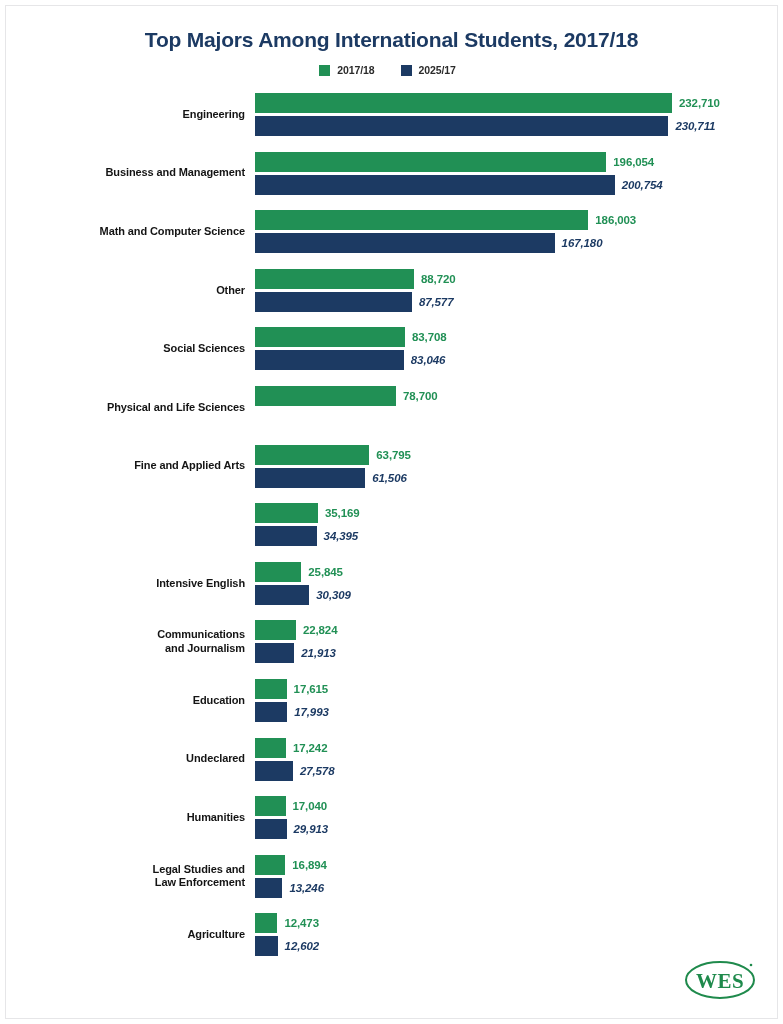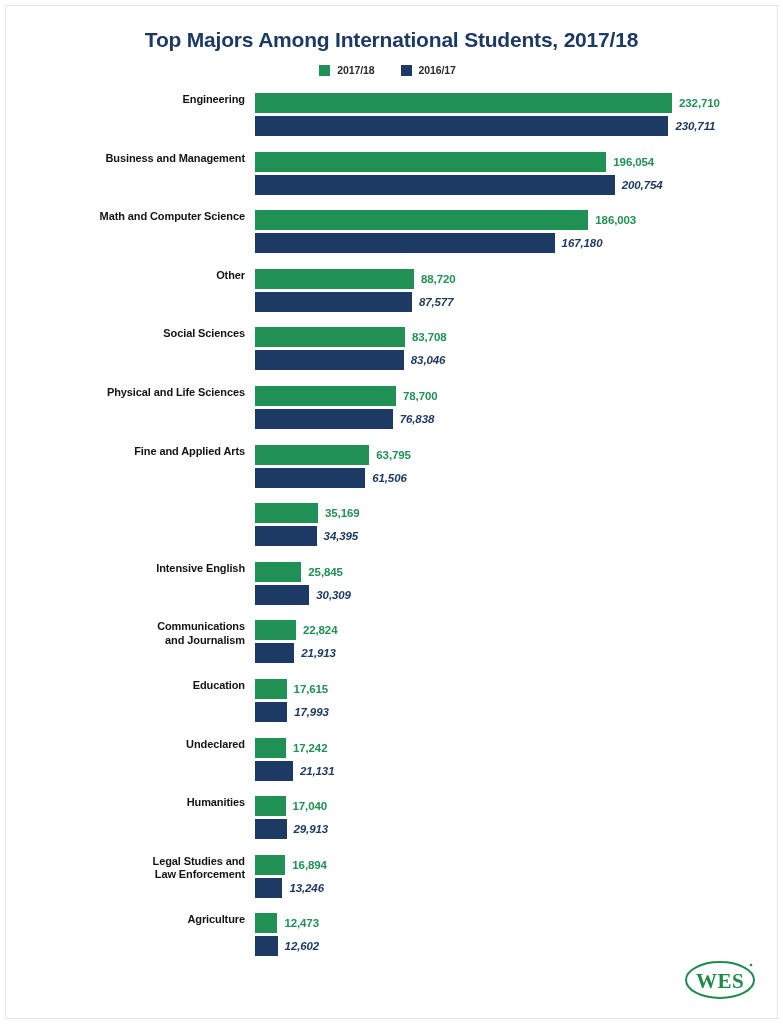--- a/index.html
+++ b/index.html
@@ -76,21 +76,21 @@
     height: 58.6px;
   }
   .row-label {
     position: absolute;
     right: 538px;
     top: 0;
     width: 230px;
     height: 43px;
     display: flex;
     flex-direction: column;
-    justify-content: flex-start;
+    justify-content: center;
     align-items: flex-end;
     text-align: right;
     font-size: 11px;
     font-weight: bold;
     color: #141414;
     line-height: 13.5px;
     letter-spacing: -0.1px;
   }
   .bars {
     position: absolute;
@@ -139,21 +139,21 @@
 
   <div id="chart-title">Top Majors Among International Students, 2017/18</div>
 
   <div id="legend">
     <div class="legend-item">
       <span class="legend-swatch" style="background:#219055"></span>
       <span class="legend-label">2017/18</span>
     </div>
     <div class="legend-item">
       <span class="legend-swatch" style="background:#1c3a63"></span>
-      <span class="legend-label">2016/17</span>
+      <span class="legend-label">2025/17</span>
     </div>
   </div>
 
   <div id="plot">
       <div class="row">
         <div class="row-label">
           <span>Engineering</span>
         </div>
         <div class="bars">
           <div class="bar-line">
@@ -228,24 +228,20 @@
       </div>
       <div class="row">
         <div class="row-label">
           <span>Physical and Life Sciences</span>
         </div>
         <div class="bars">
           <div class="bar-line">
             <div class="bar green" style="width: 141px;"></div>
             <span class="bar-value green">78,700</span>
           </div>
-          <div class="bar-line second">
-            <div class="bar navy" style="width: 137.7px;"></div>
-            <span class="bar-value navy">76,838</span>
-          </div>
         </div>
       </div>
       <div class="row">
         <div class="row-label">
           <span>Fine and Applied Arts</span>
         </div>
         <div class="bars">
           <div class="bar-line">
             <div class="bar green" style="width: 114.3px;"></div>
             <span class="bar-value green">63,795</span>
@@ -318,21 +314,21 @@
         <div class="row-label">
           <span>Undeclared</span>
         </div>
         <div class="bars">
           <div class="bar-line">
             <div class="bar green" style="width: 30.9px;"></div>
             <span class="bar-value green">17,242</span>
           </div>
           <div class="bar-line second">
             <div class="bar navy" style="width: 37.9px;"></div>
-            <span class="bar-value navy">21,131</span>
+            <span class="bar-value navy">27,578</span>
           </div>
         </div>
       </div>
       <div class="row">
         <div class="row-label">
           <span>Humanities</span>
         </div>
         <div class="bars">
           <div class="bar-line">
             <div class="bar green" style="width: 30.5px;"></div>

